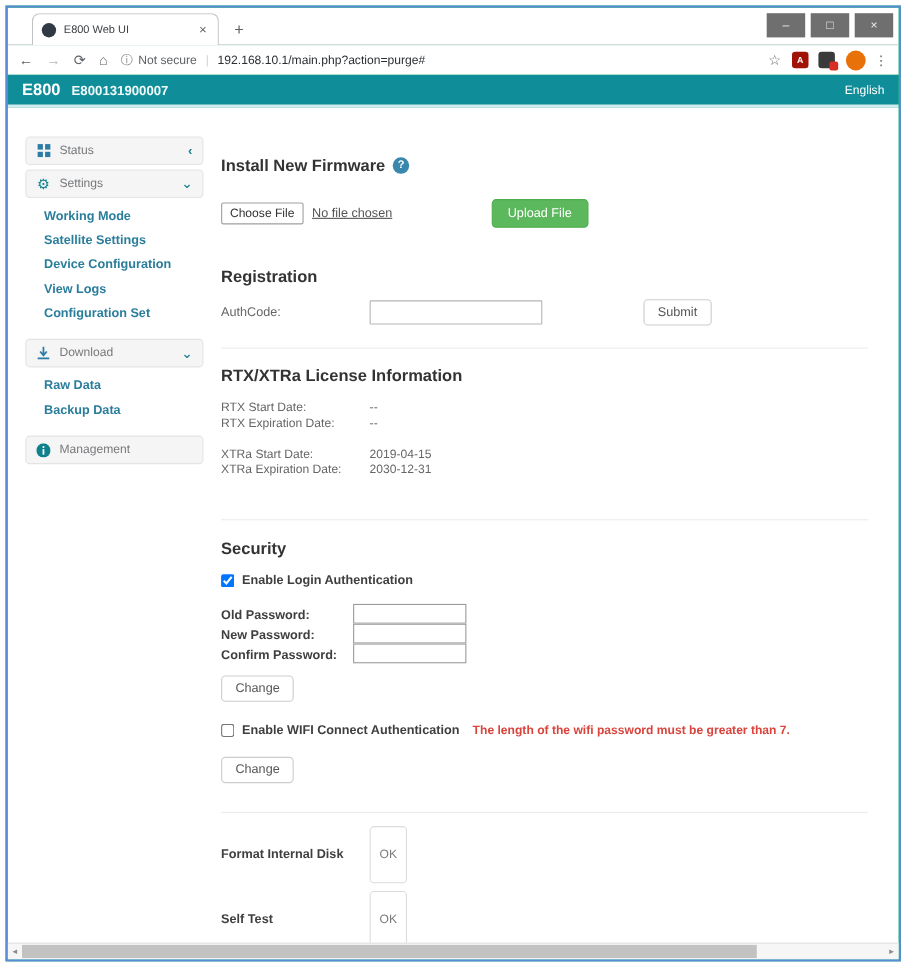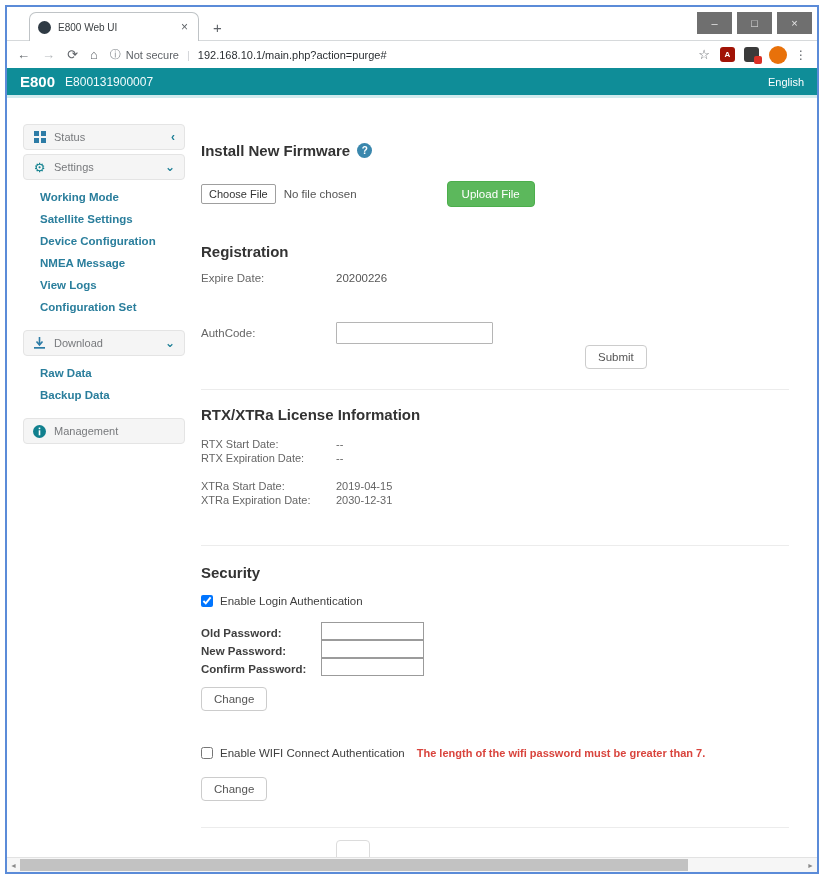--- a/index.html
+++ b/index.html
@@ -38,21 +38,21 @@
     border-radius: 3px; margin-right: 10px; cursor: pointer; }
   .ext-badge { position: absolute; right: -3px; bottom: -2px; width: 8px; height: 8px;
     background: #d93025; border-radius: 2px; color: #fff; font-size: 5px; line-height: 8px; text-align: center; }
   .avatar { width: 18px; height: 18px; border-radius: 50%; background: #e8710a; margin-right: 8px; cursor: pointer; }
   .kebab { color: #5f6368; font-size: 12px; letter-spacing: 0; cursor: pointer; }
 
   
   .appheader { height: 30px; background: #0f8d98; border-bottom: 3px solid #d2ebee;
     display: flex; align-items: center; padding: 0 13px; color: #fff; }
   .brand { font-size: 15px; font-weight: bold; }
-  .device-id { font-size: 12px; font-weight: normal; margin-left: 10px; color: #f2fbfc; }
+  .device-id { font-size: 12px; font-weight: bold; margin-left: 10px; color: #f2fbfc; }
   .lang { margin-left: auto; font-size: 11px; cursor: pointer; }
 
   
   .page { display: flex; height: 790px; background: #fff; }
   .sidebar { width: 179px; flex: none; padding: 26px 0 0 16px; }
   .acc { width: 162px; height: 26px; background: #f5f5f5; border: 1px solid #e4e4e4;
     border-radius: 4px; display: flex; align-items: center; padding: 0 9px;
     margin-bottom: 4px; color: #77797c; font-size: 11px; cursor: pointer; }
   .acc .ico { margin-right: 8px; display: inline-flex; width: 13px; justify-content: center; }
   .acc .chev { margin-left: auto; color: #1d7f96; font-weight: bold; font-size: 12px; }
@@ -64,49 +64,49 @@
   
   .content { flex: 1; padding: 44px 28px 0 15px; overflow: hidden; }
   h2.section { font-size: 15px; font-weight: bold; color: #333; }
   .h-row { display: flex; align-items: center; margin-bottom: 22px; }
   .help-ic { width: 15px; height: 15px; border-radius: 50%; background: #3a87ad; color: #fff;
     font-size: 10px; font-weight: bold; display: inline-flex; align-items: center;
     justify-content: center; margin-left: 7px; cursor: pointer; }
   .file-row { display: flex; align-items: center; margin-bottom: 36px; }
   .choose-btn { border: 1px solid #9f9f9f; background: #fff; color: #333; font-size: 11px;
     padding: 3px 7px; border-radius: 2px; cursor: pointer; }
-  .file-status { font-size: 11.5px; color: #555; margin-left: 8px; }
+  .file-status { font-size: 11.5px; color: #555; margin-left: 8px; text-decoration: underline; }
   .upload-btn { margin-left: 90px; background: #5cb85c; border: 1px solid #4cae4c; color: #fff;
     font-size: 11.5px; padding: 6px 14px; border-radius: 4px; cursor: pointer; }
 
   .frow { display: flex; align-items: center; margin-bottom: 13px; }
   .flabel { width: 135px; flex: none; font-size: 11.5px; color: #666; }
   .fvalue { font-size: 11.5px; color: #555; }
   .txt-input { width: 157px; height: 22px; border: 1px solid #b5b5b5; border-radius: 1px;
     font-size: 11.5px; padding: 0 4px; }
   .btn { background: #fff; border: 1px solid #ccc; border-radius: 4px; color: #555;
-    font-size: 11.5px; padding: 5px 12px; cursor: pointer; margin-top: 48px; }
+    font-size: 11.5px; padding: 5px 12px; cursor: pointer; }
   .submit-btn { margin-left: 92px; }
   .divider { border: none; border-top: 1px solid #ececec; margin: 20px 0 16px; }
 
   .lrow { display: flex; line-height: 14px; }
   .lrow .flabel { font-size: 11px; }
   .lrow .fvalue { font-size: 11px; color: #666; }
   .gap { height: 14px; }
 
   .chk-row { display: flex; align-items: center; margin: 2px 0 14px; }
   .chk-row input { width: 12px; height: 12px; margin-right: 7px; }
-  .chk-label { font-size: 11.5px; font-weight: normal; color: #3f3f3f; }
+  .chk-label { font-size: 11.5px; font-weight: bold; color: #3f3f3f; }
   .warn { font-size: 11px; font-weight: bold; color: #d9443d; margin-left: 12px; }
   .prow { display: flex; align-items: flex-end; height: 18px; }
   .plabel { width: 120px; flex: none; font-size: 11.5px; font-weight: bold; color: #3f3f3f; }
   .pw-input { width: 103px; height: 18px; border: 1px solid #9b9b9b; margin-bottom: -1px;
     font-size: 11px; padding: 0 3px; }
   .change-btn { margin-top: 12px; }
-  .wifi-block { margin-top: 36px; }
+  .wifi-block { margin-top: 20px; }
 
   .mrow { display: flex; align-items: center; margin-bottom: 7px; }
   .mlabel { width: 135px; flex: none; font-size: 11.5px; font-weight: bold; color: #3f3f3f; }
   .ok-btn { border: 1px solid #dcdcdc; background: #fff; color: #7c7c7c; border-radius: 4px;
     font-size: 11px; padding: 19px 8px; cursor: pointer; }
 
   
   .hscroll { position: absolute; left: 0; right: 0; bottom: 0; height: 15px;
     background: #f6f6f6; border-top: 1px solid #e2e2e2; display: flex; align-items: center; }
   .sb-arrow { width: 13px; text-align: center; font-size: 7px; color: #8a8a8a; flex: none; cursor: pointer; }
@@ -175,21 +175,20 @@
       </div>
       <div class="acc">
         <span class="ico gear-glyph">⚙</span>
         <span>Settings</span>
         <span class="chev">⌄</span>
       </div>
       <ul class="sublinks">
         <li>Working Mode</li>
         <li>Satellite Settings</li>
         <li>Device Configuration</li>
-        <li>NMEA Message</li>
         <li>View Logs</li>
         <li>Configuration Set</li>
       </ul>
       <div class="acc">
         <span class="ico">
           <svg width="11" height="12" viewBox="0 0 11 12">
               <path d="M5.5 0 v7 M2.5 4.5 L5.5 8 L8.5 4.5" stroke="#2d7ca6" stroke-width="1.6" fill="none"></path>
               <rect x="0" y="10" width="11" height="1.7" fill="#2d7ca6"></rect>
             </svg>
         </span>
@@ -219,24 +218,20 @@
         <span class="help-ic">?</span>
       </div>
       <div class="file-row">
         <button class="choose-btn">Choose File</button>
         <span class="file-status">No file chosen</span>
         <button class="upload-btn">Upload File</button>
       </div>
 
       <h2 class="section" style="margin-bottom:12px">Registration</h2>
       <div class="frow">
-        <span class="flabel">Expire Date:</span>
-        <span class="fvalue">20200226</span>
-      </div>
-      <div class="frow">
         <span class="flabel">AuthCode:</span>
         <input class="txt-input" type="text" value="" style="">
         <button class="btn submit-btn">Submit</button>
       </div>
 
       <hr class="divider">
 
       <h2 class="section" style="margin-bottom:14px">RTX/XTRa License Information</h2>
       <div class="lrow">
         <span class="flabel">RTX Start Date:</span>

